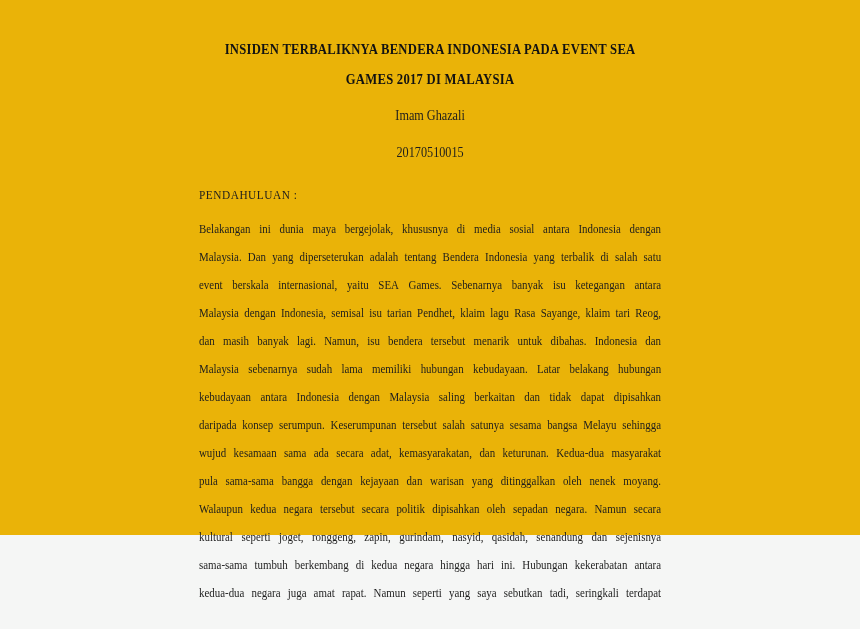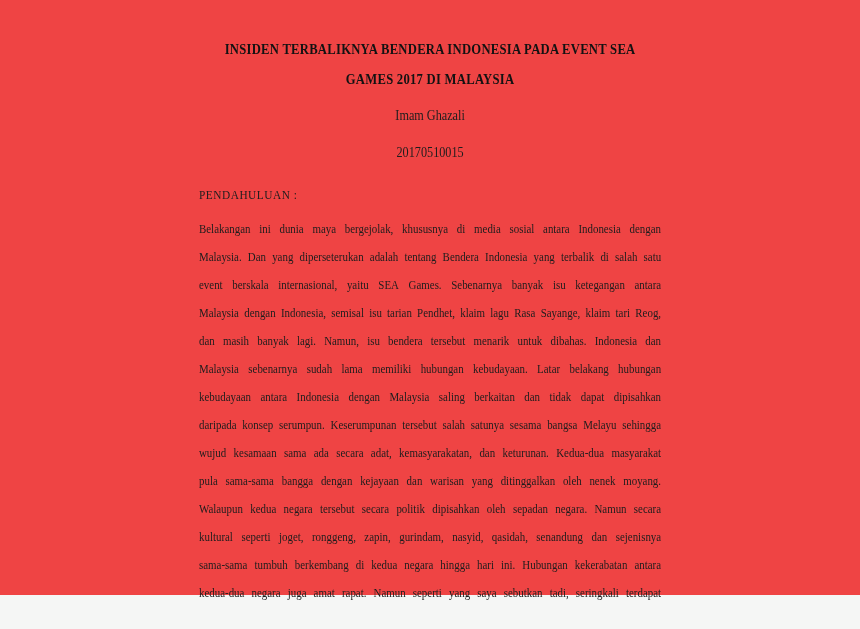--- a/index.html
+++ b/index.html
@@ -8,22 +8,22 @@
   }
   body {
     width: 860px;
     height: 629px;
     background: #f5f6f5;
     overflow: hidden;
   }
   .page {
     position: relative;
     width: 860px;
-    height: 595px;
-    background: #ef4444;
+    height: 535px;
+    background: #eab308;
     font-family: "Liberation Serif", "DejaVu Serif", serif;
     color: #1d1d1d;
   }
   
   .content {
     position: absolute;
     left: 199px;
     top: 0;
     width: 530px;
     transform: scaleX(0.872);

